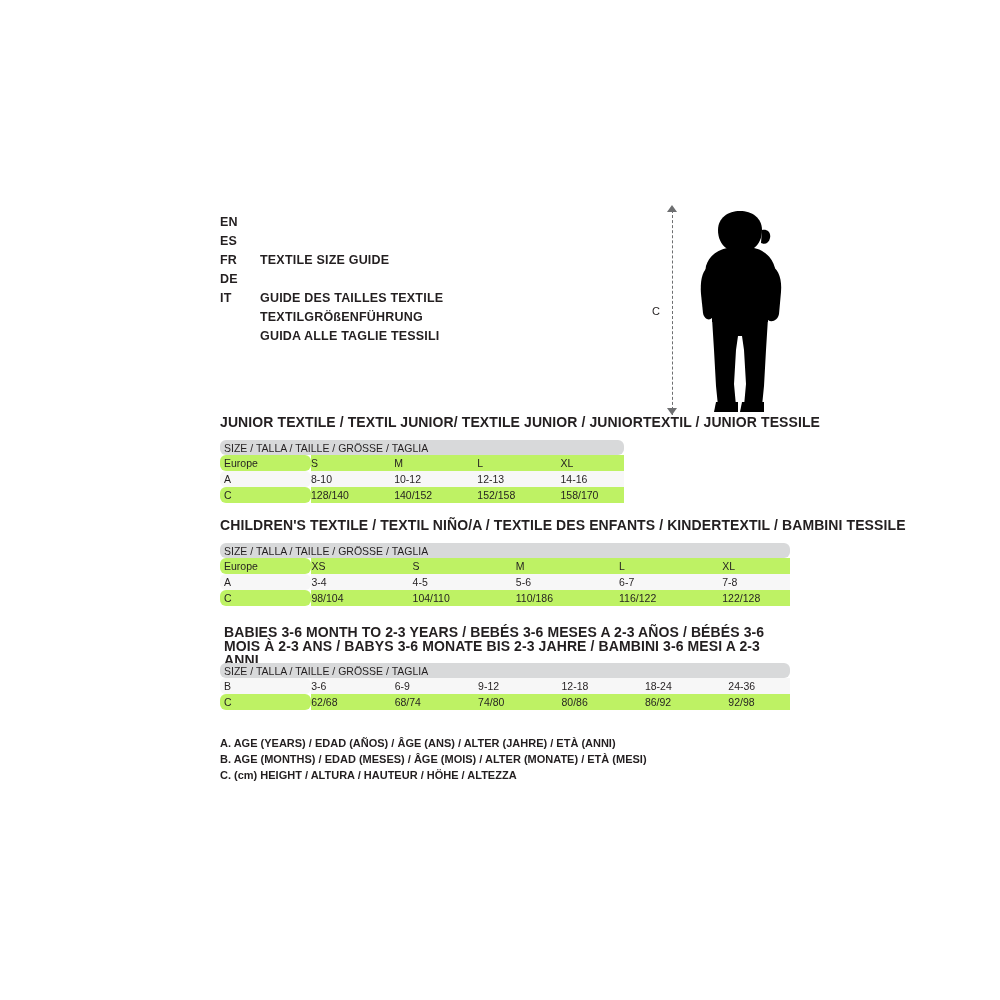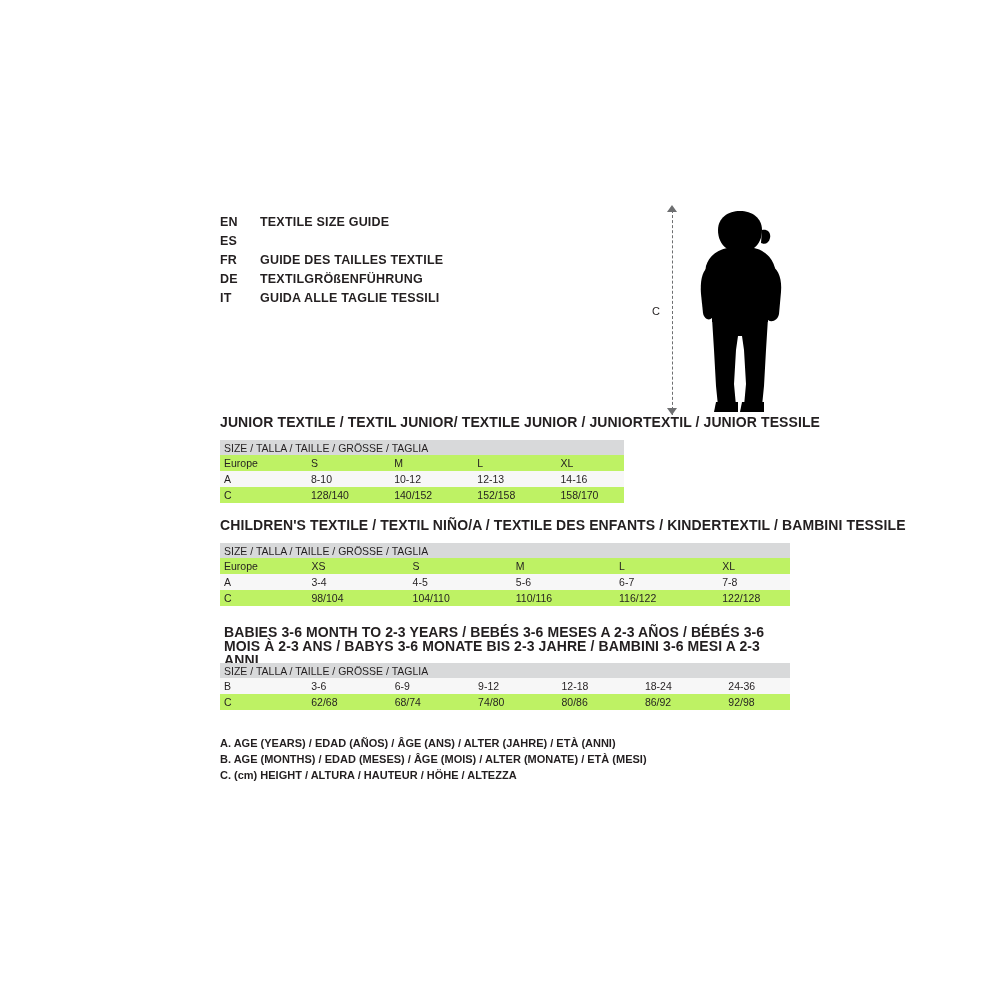--- a/index.html
+++ b/index.html
@@ -39,20 +39,21 @@
     letter-spacing: 0.2px;
     color: #231f20;
     white-space: nowrap;
   }
   .lang-code {
     width: 40px;
     flex: 0 0 40px;
   }
   .lang-text {
     flex: 1 1 auto;
+    margin-top: 38px;
   }
 
   
   .figure {
     position: absolute;
     left: 640px;
     top: 205px;
     width: 180px;
     height: 215px;
   }
@@ -128,20 +129,21 @@
     height: 16px;
   }
   table.size tr.rowB {
     background: #f7f7f7;
   }
   table.size tr.rowB td {
     height: 16px;
   }
   table.size td.lbl {
     padding-left: 4px;
+    border-radius: 6px;
   }
 
   
   .notes {
     position: absolute;
     left: 220px;
     top: 735px;
     font-size: 11px;
     font-weight: bold;
     color: #231f20;
@@ -257,21 +259,21 @@
       <td>3-4</td>
       <td>4-5</td>
       <td>5-6</td>
       <td>6-7</td>
       <td>7-8</td>
     </tr>
     <tr class="rowA">
       <td class="lbl">C</td>
       <td>98/104</td>
       <td>104/110</td>
-      <td>110/116</td>
+      <td>110/186</td>
       <td>116/122</td>
       <td>122/128</td>
     </tr>
   </tbody>
     </table>
 
   <div class="tbl-title" style="left:224px; top:625px; width:560px; white-space:normal;">BABIES 3-6 MONTH TO 2-3 YEARS / BEBÉS 3-6 MESES A 2-3 AÑOS / BÉBÉS 3-6 MOIS À 2-3 ANS / BABYS 3-6 MONATE BIS 2-3 JAHRE / BAMBINI 3-6 MESI A 2-3 ANNI</div>
 
   <table class="size" style="left:220px; top:663px; width:570px;">
     <tbody>

